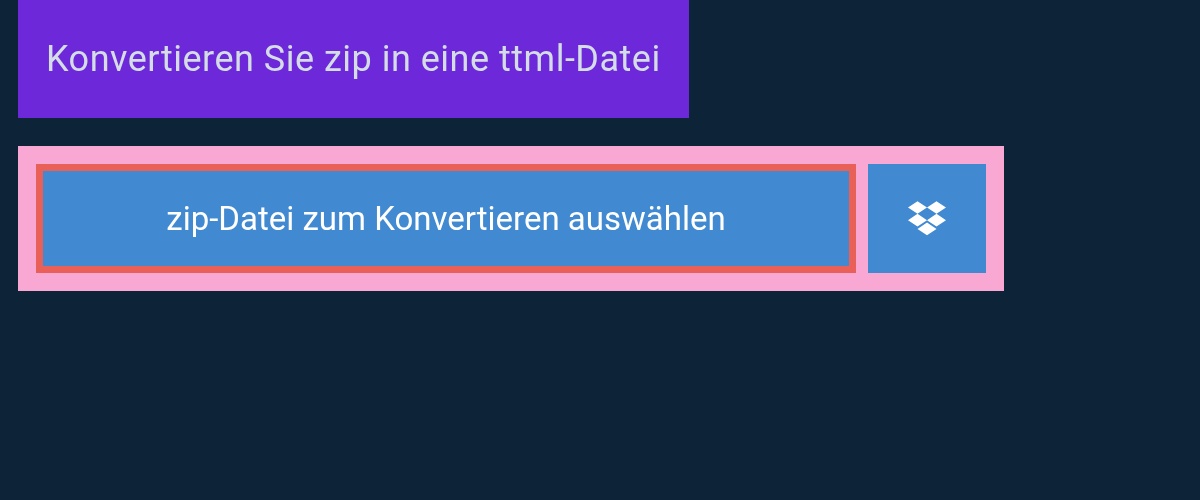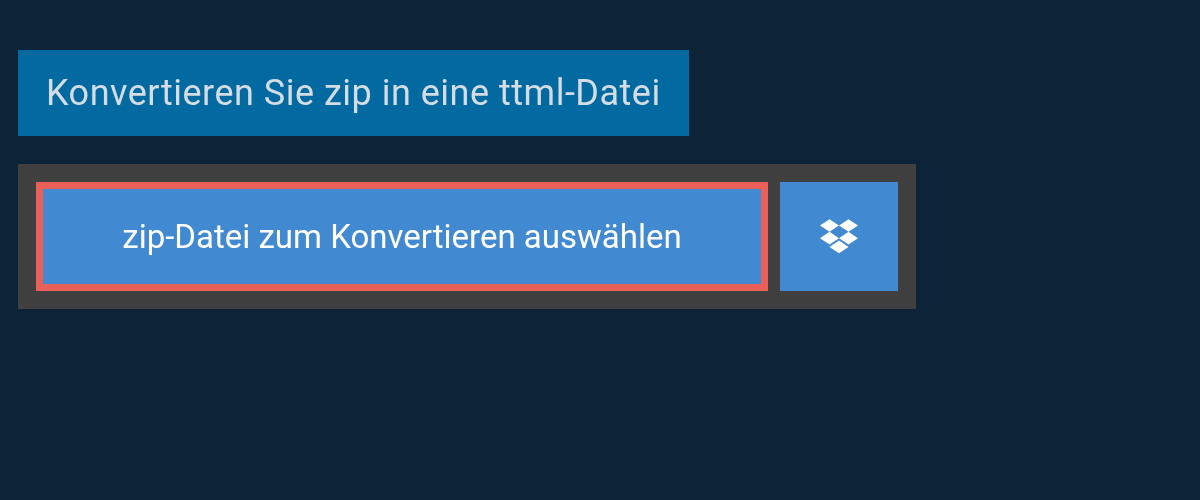--- a/index.html
+++ b/index.html
@@ -8,38 +8,37 @@
       box-sizing: border-box;
     }
     body {
       width: 1200px;
       height: 500px;
       background-color: #0d2438;
       font-family: -apple-system, BlinkMacSystemFont, "Segoe UI", Roboto, sans-serif;
       overflow: hidden;
     }
     .header-bar {
-      background-color: #0369a1;
-      padding: 22px 28px;
+      background-color: #6d28d9;
+      padding: 38px 28px;
       display: inline-block;
-      margin-top: 50px;
       margin-left: 18px;
     }
     .header-title {
       color: #d4dde5;
       font-size: 36px;
       font-weight: 400;
       letter-spacing: 0.5px;
     }
     .upload-panel {
-      background-color: #404040;
+      background-color: #f9a8d4;
       margin-top: 28px;
       margin-left: 18px;
       padding: 18px;
-      width: 898px;
+      width: 986px;
       display: flex;
       gap: 12px;
       align-items: stretch;
     }
     .select-file-button {
       flex: 1;
       background-color: #4189d0;
       border: 7px solid #e86058;
       color: #ffffff;
       font-size: 33px;

